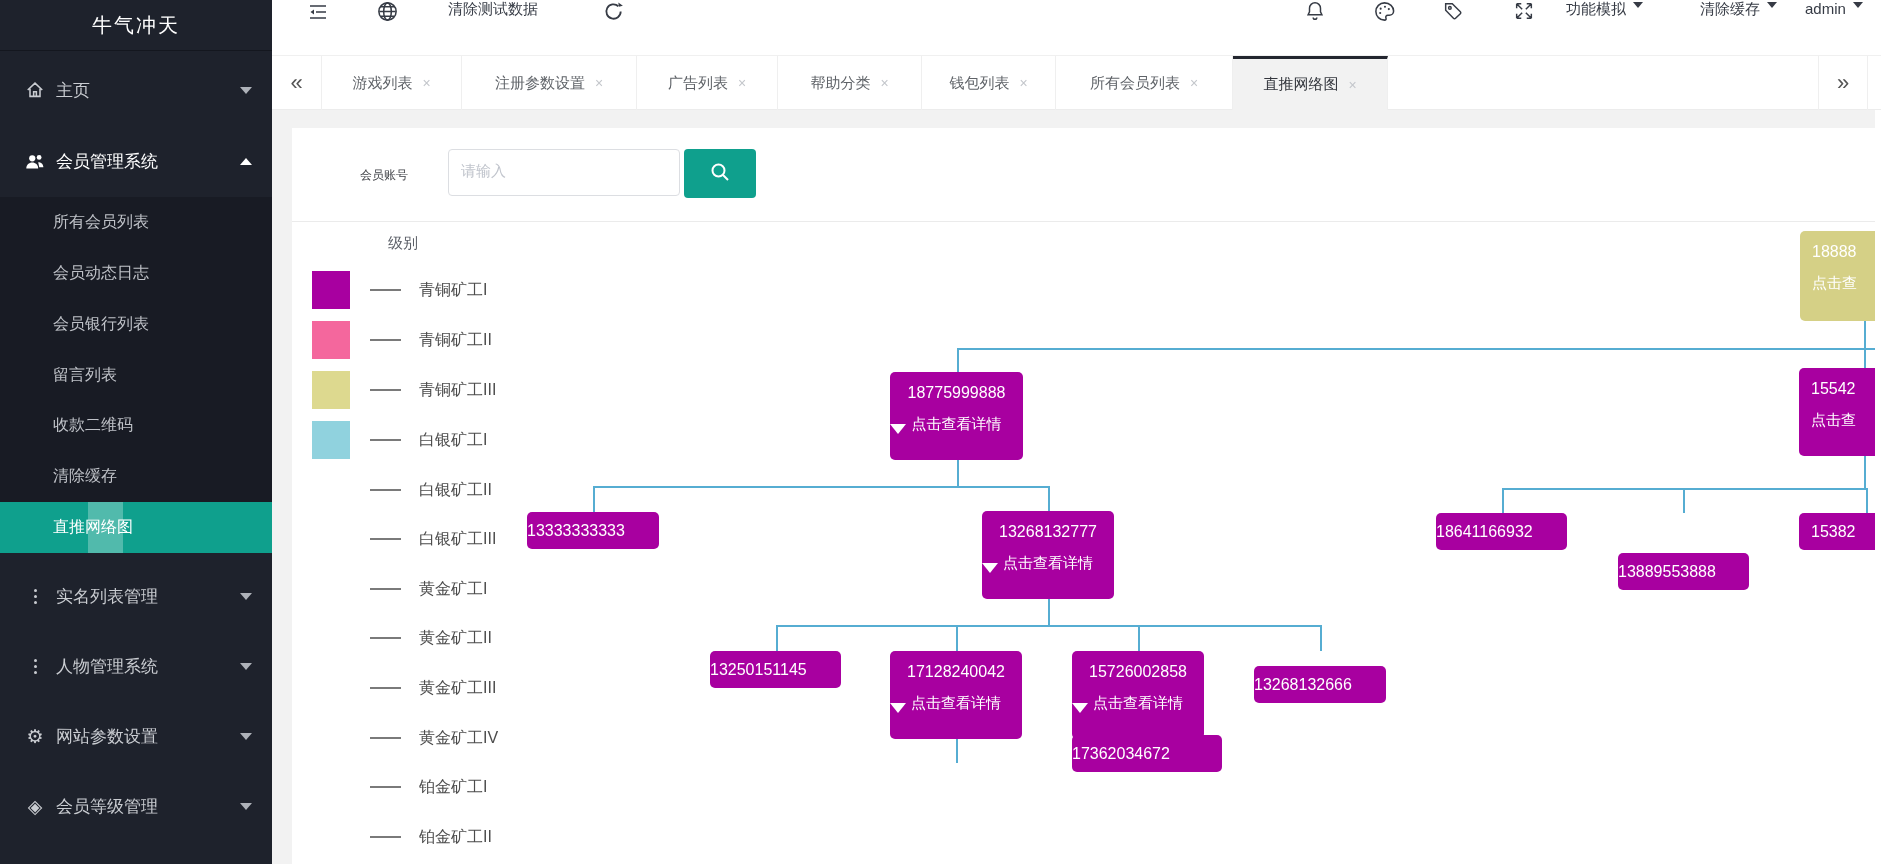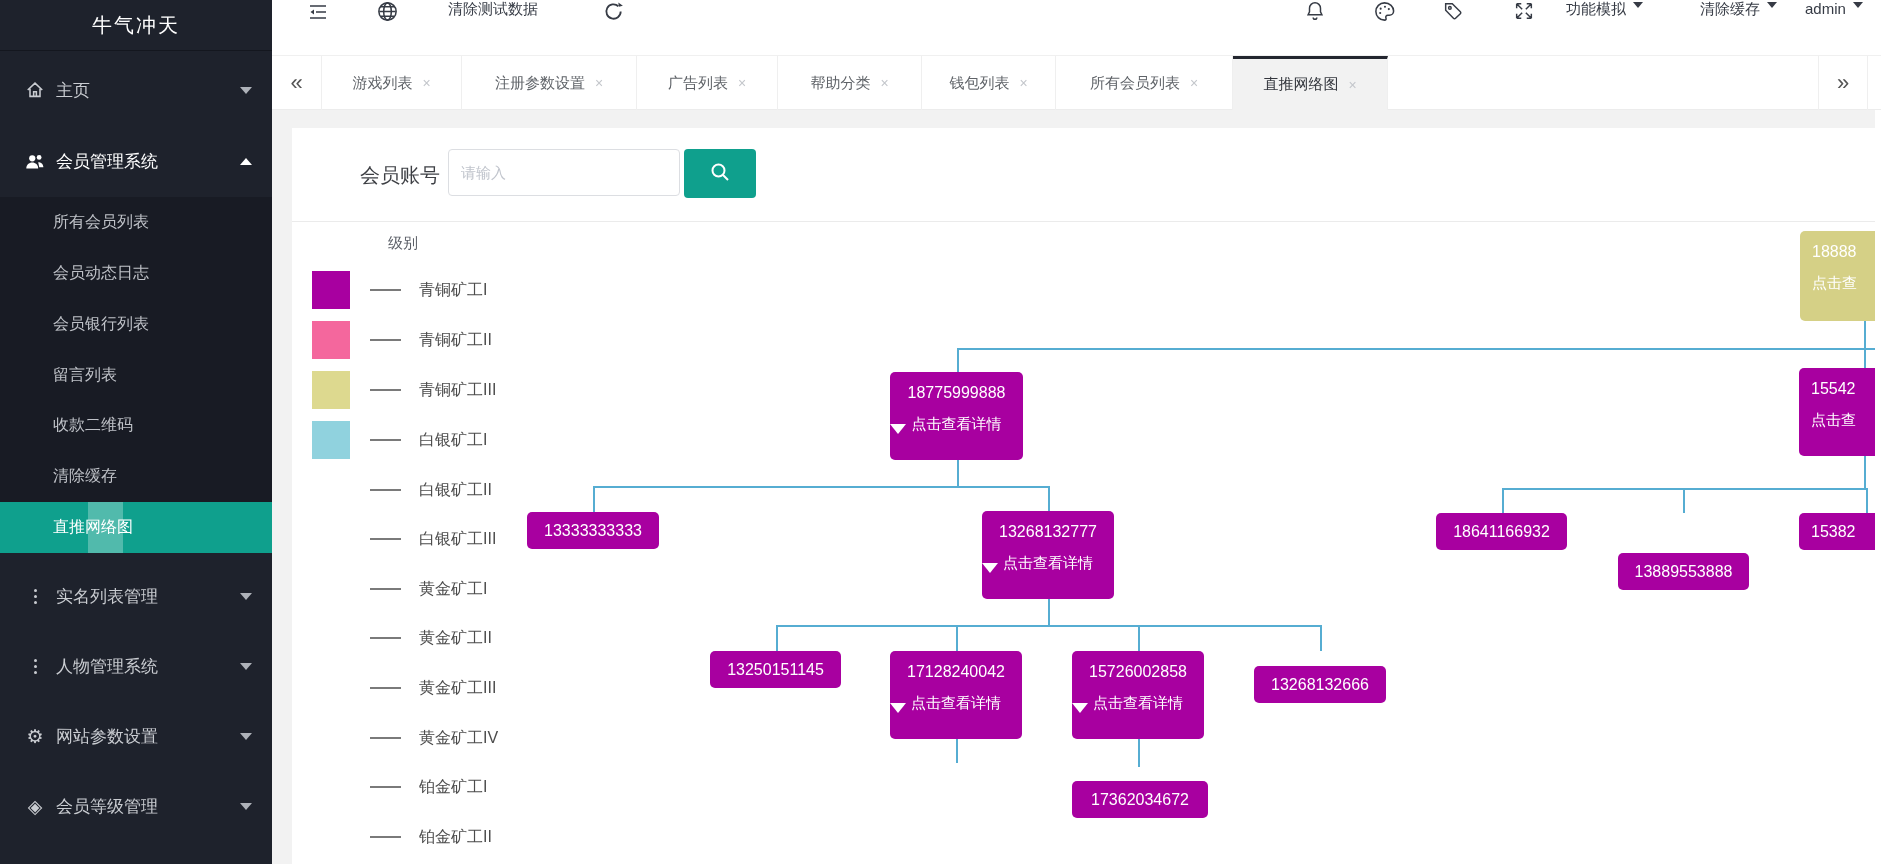--- a/index.html
+++ b/index.html
@@ -48,41 +48,41 @@
   .tab.active { background:#f2f2f2; color:#33363d; border-top:3px solid #23262f; }
   .tab-scroll.right { position:absolute; right:13px; top:0; border-left:1px solid #efefef;
     border-right:1px solid #efefef; }
 
   
   .content { position:absolute; left:272px; top:110px; width:1609px; height:754px; background:#f2f2f2; }
   .card { position:absolute; left:20px; top:18px; width:1583px; height:736px; background:#fff; }
   .search-row { position:absolute; left:0; top:0; width:1583px; height:94px;
     border-bottom:1px solid #ebebeb; }
   .search-label { position:absolute; left:68px; top:0; height:94px; display:flex; align-items:center;
-    font-size:20px; color:#3d3f44; }
+    font-size:12px; color:#3d3f44; }
   .search-input { position:absolute; left:156px; top:21px; width:232px; height:47px;
     border:1px solid #dcdee2; border-radius:4px; padding:0 12px; font-size:15px; color:#333;
-    outline:none; font-family:Liberation Sans, sans-serif; }
+    outline:none; font-family:Liberation Mono, monospace; }
   .search-input::placeholder { color:#c0c4cc; }
   .search-btn { position:absolute; left:392px; top:21px; width:72px; height:49px; background:#0fa08d;
     border:none; border-radius:4px; cursor:pointer; display:flex; align-items:center; justify-content:center; }
 
   
   .chart { position:absolute; left:0; top:94px; width:1583px; height:642px; overflow:hidden; }
   .lg-title { position:absolute; left:96px; top:12px; font-size:15px; color:#5a5e66; }
   .lg-row { position:absolute; left:20px; width:300px; height:40px; cursor:pointer; }
   .lg-sq { position:absolute; left:0; top:1px; width:38px; height:38px; }
   .lg-dash { position:absolute; left:58px; top:19px; width:31px; height:2px; background:#7a7a7a; }
   .lg-label { position:absolute; left:107px; top:10px; font-size:16px; color:#4c4c4c; white-space:nowrap; }
 
   .edge { position:absolute; background:#56add2; }
   .node { position:absolute; background:#a800a0; border-radius:5px; color:#fff; cursor:pointer; }
   .node .ln1 { display:block; text-align:center; font-size:16px; line-height:20px; margin-top:11px; }
   .node .ln2 { display:block; text-align:center; font-size:15px; line-height:20px; margin-top:11px; }
-  .node.single { display:flex; align-items:center; justify-content:center; font-size:16px; }
+  .node.single { display:flex; align-items:center; font-size:16px; }
   .node .mk { width:0; height:0; border:8px solid transparent; border-top:10px solid #fff;
     border-bottom:0; margin:4px auto 0; }
   .node.clipL .ln1, .node.clipL .ln2 { text-align:left; padding-left:12px; }
   .node.single.clipL { justify-content:flex-start; padding-left:12px; }
   .gutter { position:absolute; right:0; top:110px; width:6px; height:754px; background:#fff; }
 </style>
 </head>
 <body>
 
 <div class="sidebar">
@@ -399,19 +399,19 @@
         <span class="mk"></span>
       </div>
       <div class="node" style="left:780px;top:429px;width:132px;height:88px;">
         <span class="ln1">15726002858</span>
         <span class="ln2">点击查看详情</span>
         <span class="mk"></span>
       </div>
       <div class="node single" style="left:962px;top:444px;width:132px;height:37px;">
         <span>13268132666</span>
       </div>
-      <div class="node single" style="left:780px;top:559px;width:136px;height:37px;">
+      <div class="node single" style="left:780px;top:513px;width:150px;height:37px;">
         <span>17362034672</span>
       </div>
     </div>
   </div>
 </div>
 <div class="gutter"></div>
 
 </body></html>

